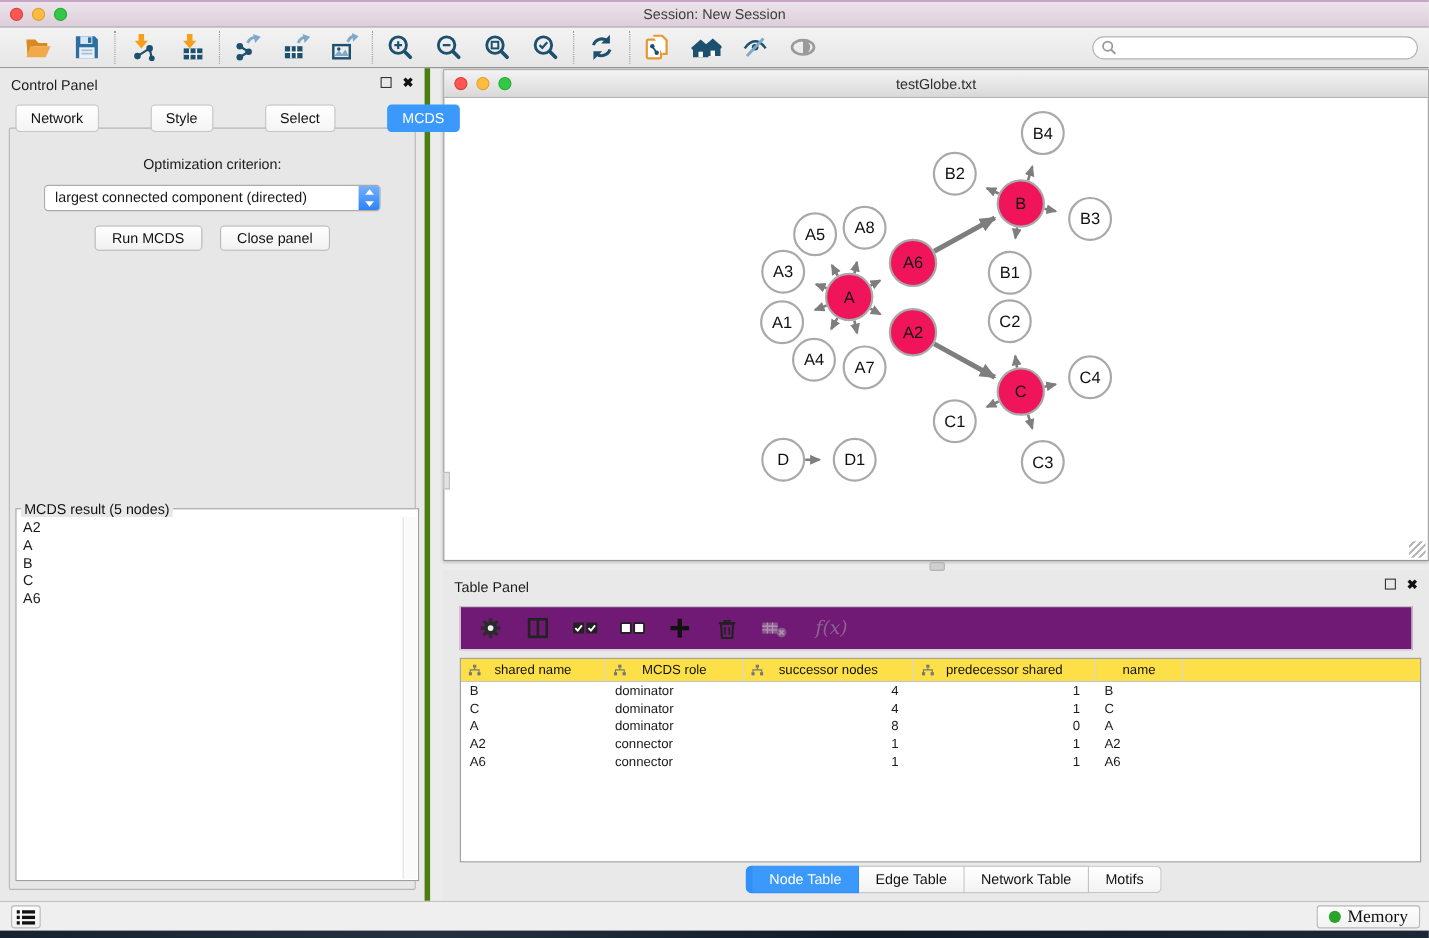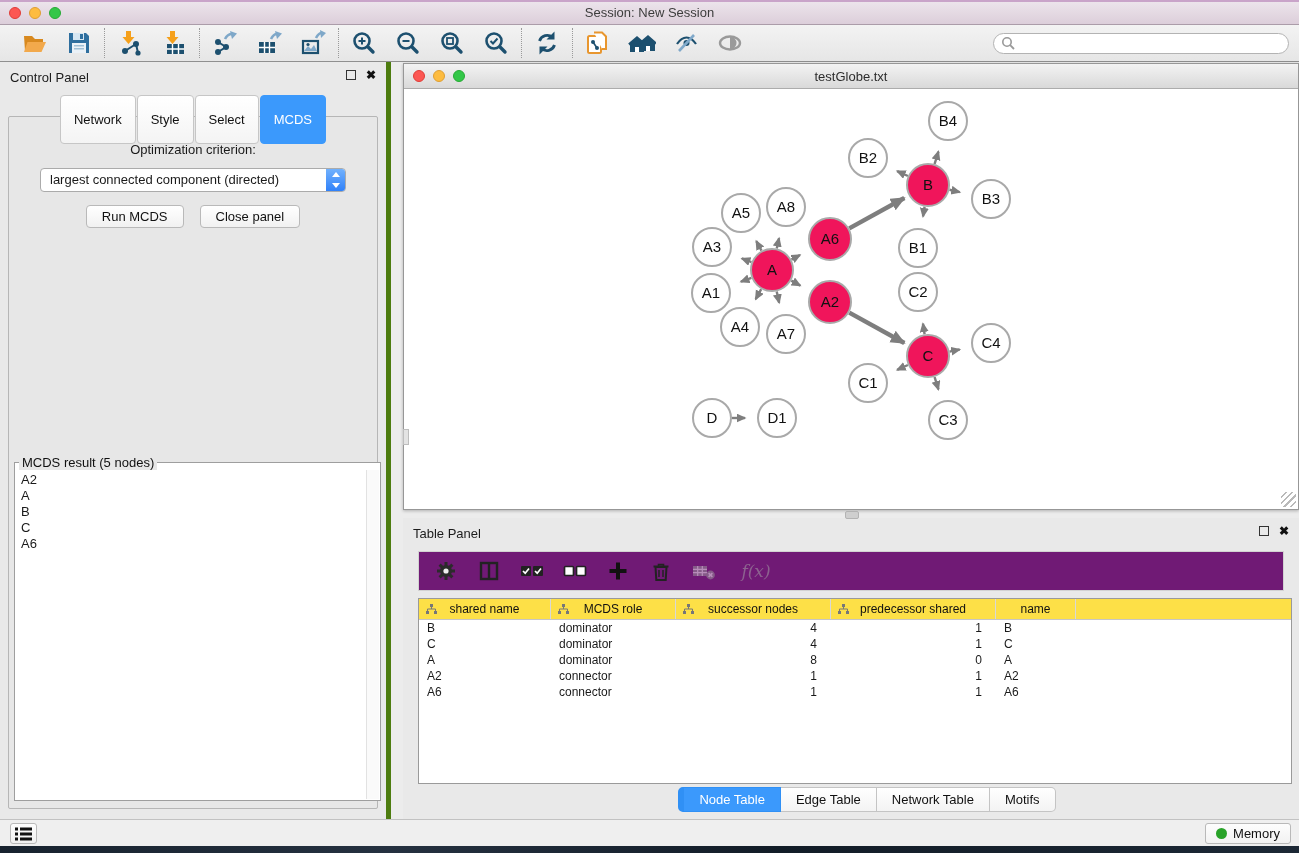--- a/index.html
+++ b/index.html
@@ -37,21 +37,21 @@
 
   
   .control-panel { position:absolute; left:0; top:0; width:391px; height:100%;
     background:#E9E9E9; border-right:5px solid #4d7c0f; }
   .panel-head { position:relative; height:30px; padding:8px 10px 0; font-size:13px; color:#1c1c1c; }
   .panel-icons { position:absolute; right:10px; top:8px; display:flex; gap:10px; align-items:center; }
   .float-ic { width:10px; height:10px; border:1.6px solid #333; display:inline-block; }
   .close-ic { font-size:12px; font-weight:bold; color:#111; line-height:10px; }
   .cp-tabs { position:absolute; top:33px; left:0; right:0; display:flex; justify-content:center; gap:1px; z-index:3; }
   .cp-tab { background:linear-gradient(#FFFFFF,#F4F4F4); border:1px solid #C6C6C6; border-radius:4px;
-    padding:16px 13px; font-size:13px; color:#111; }
+    padding:4px 13px; font-size:13px; color:#111;margin-left:46px; }
   .cp-tab.active { background:#3B99FC; border-color:#3B99FC; color:#fff; }
   .cp-body { position:absolute; top:54px; left:8px; right:8px; bottom:10px;
     background:#E7E7E7; border:1px solid #B6B6B6; border-radius:2px; }
   .opt-label { text-align:center; margin-top:25px; font-size:13px; }
   .dropdown { position:relative; margin:11px auto 0; width:306px; height:24px; background:#fff;
     border:1px solid #ABABAB; border-radius:4px; font-size:13px; line-height:22px; padding:0 24px 0 9px;
     white-space:nowrap; overflow:hidden; }
   .dd-stepper { position:absolute; right:-1px; top:-1px; width:20px; height:24px;
     background:linear-gradient(#74B3FD,#2D7FF9); border-radius:0 4px 4px 0; }
   .dd-stepper::before { content:""; position:absolute; left:6px; top:4px;
@@ -109,21 +109,21 @@
   .tp-tab.active { background:#3B99FC; border-color:#3090F5; color:#fff; }
 
   
   .statusbar { position:absolute; left:0; right:0; bottom:7px; height:27px; background:#EFEFEF;
     border-top:1px solid #C2C2C2; }
   .sb-list { position:absolute; left:10px; top:3px; width:27px; height:21px;
     background:linear-gradient(#FDFDFD,#F0F0F0); border:1px solid #B9B9B9; border-radius:3px;
     display:flex; align-items:center; justify-content:center; }
   .sb-mem { position:absolute; right:8px; top:3px; height:21px; padding:0 10px;
     background:linear-gradient(#FDFDFD,#F2F2F2); border:1px solid #B9B9B9; border-radius:3px;
-    display:flex; align-items:center; gap:6px; font-size:13px; color:#111; }
+    display:flex; align-items:center; gap:6px; font-size:16px; color:#111;font-family:Liberation Serif, serif; }
   .dot { width:11px; height:11px; border-radius:50%; background:#29A329; display:inline-block; }
   svg { display:block; }
 </style>
 </head>
 <body>
 
 <div class="screen">
   <div class="top-strip"></div>
 
   <div class="titlebar">

